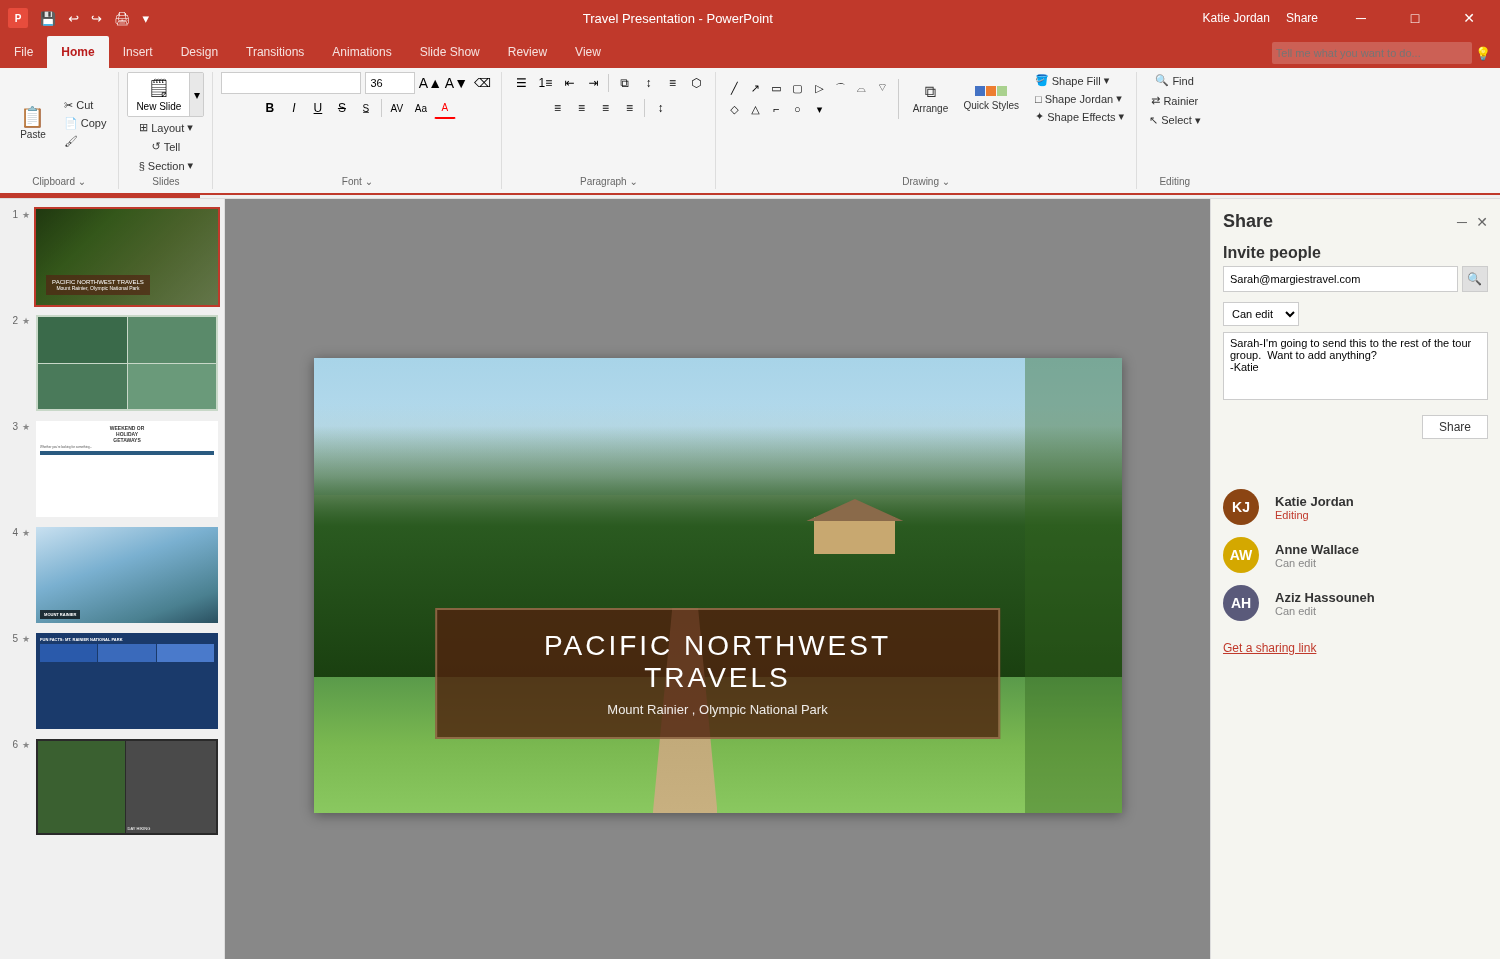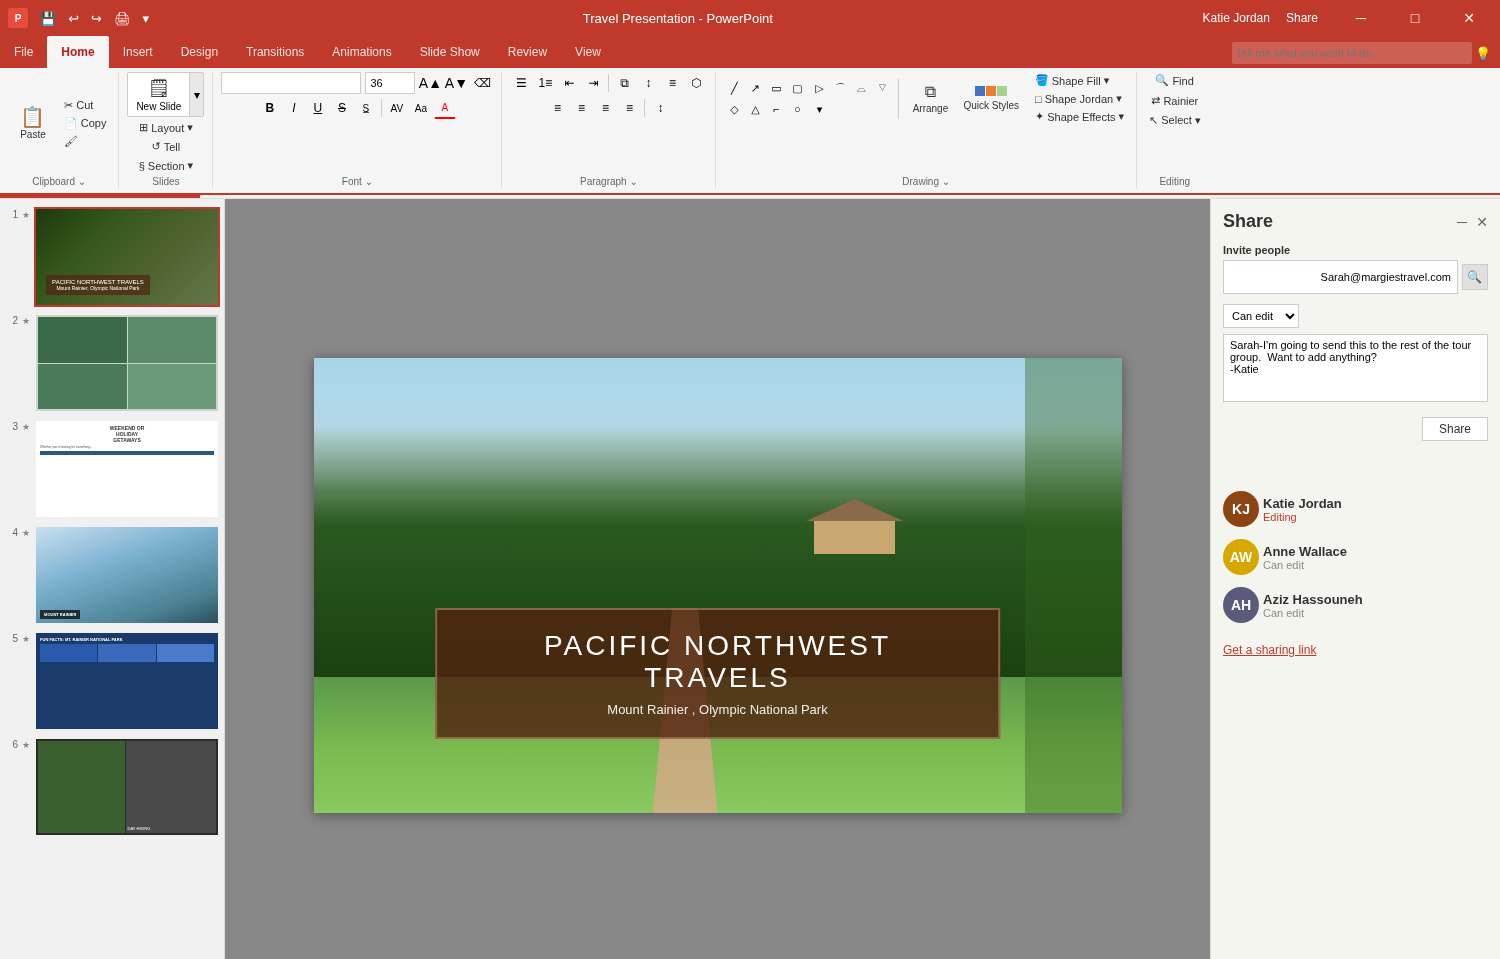--- a/index.html
+++ b/index.html
@@ -221,26 +221,25 @@
     }
     .share-title {
       font-size: 18px;
       font-weight: 600;
       color: #333;
     }
     .share-close { cursor: pointer; color: #666; font-size: 14px; }
     .share-minimize { cursor: pointer; color: #666; font-size: 14px; margin-right: 6px; }
 
     .invite-section { margin-bottom: 10px; }
-    .invite-label { font-size: 11px; color: #333; margin-bottom: 4px; font-weight: 600; }
+    .invite-label { font-size: 16px; color: #333; margin-bottom: 4px; font-weight: 600; }
     .invite-input-row { display: flex; align-items: center; gap: 4px; }
     .invite-input {
-      flex: 1; height: 34px; border: 1px solid #ccc; padding: 2px 6px; font-size: 11px;
+      flex: 1; height: 26px; border: 1px solid #ccc; padding: 2px 6px; font-size: 11px;
       background: white;
-      text-align: right;
     }
     .invite-search-btn { width: 26px; height: 26px; background: #e0e0e0; border: 1px solid #ccc; display: flex; align-items: center; justify-content: center; cursor: pointer; }
 
     .can-edit-row { margin: 6px 0; }
     .can-edit-select {
       height: 24px; border: 1px solid #ccc; padding: 1px 4px; font-size: 11px;
       background: white; cursor: pointer;
     }
 
     .message-box {
@@ -262,21 +261,21 @@
       border: 1px solid #ccc;
       cursor: pointer;
       font-size: 12px;
       color: #333;
     }
 
     .people-list { margin-top: 50px; }
     .person-item {
       display: flex;
       align-items: center;
-      gap: 4px;
+      gap: 16px;
       margin-bottom: 12px;
     }
     .avatar {
       width: 36px; height: 36px; border-radius: 50%; overflow: hidden; flex-shrink: 0;
       display: flex; align-items: center; justify-content: center; font-size: 14px; font-weight: bold; color: white;
     }
     .avatar.kj { background: #8b4513; }
     .avatar.aw { background: #d4a800; }
     .avatar.ah { background: #5a5a7a; }
     .person-info .name { font-size: 13px; font-weight: 600; color: #333; }
@@ -332,21 +331,21 @@
   <div class="tab-item active">Home</div>
   <div class="tab-item">Insert</div>
   <div class="tab-item">Design</div>
   <div class="tab-item">Transitions</div>
   <div class="tab-item">Animations</div>
   <div class="tab-item">Slide Show</div>
   <div class="tab-item">Review</div>
   <div class="tab-item">View</div>
 
   <div style="margin-left:auto; display:flex; align-items:center; padding:4px 8px;">
-    <input type="text" placeholder="Tell me what you want to do..." style="width: 240px; height: 22px; font-size: 11px; border: none; border-radius: 2px; padding: 0px 4px; background: rgba(255, 255, 255, 0.2); color: white;">
+    <input type="text" placeholder="Tell me what you want to do..." style="width: 200px; height: 22px; font-size: 11px; border: none; border-radius: 2px; padding: 0px 4px; background: rgba(255, 255, 255, 0.2); color: white;">
     <span style="color:white; margin-left:4px; font-size:13px;">💡</span>
   </div>
 </div>
 
 <div id="ribbon-content">
 
   <div class="ribbon-group">
     <div class="ribbon-group-content">
       <div style="display:flex; flex-direction:column; align-items:center;">
         <div class="ribbon-btn" style="min-width:50px;">

